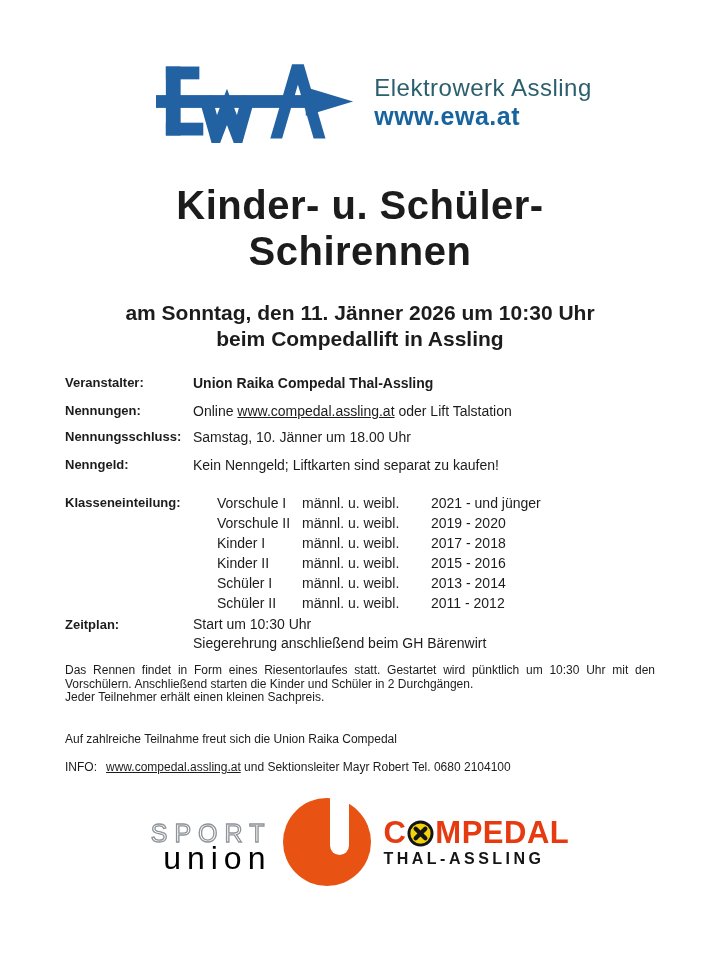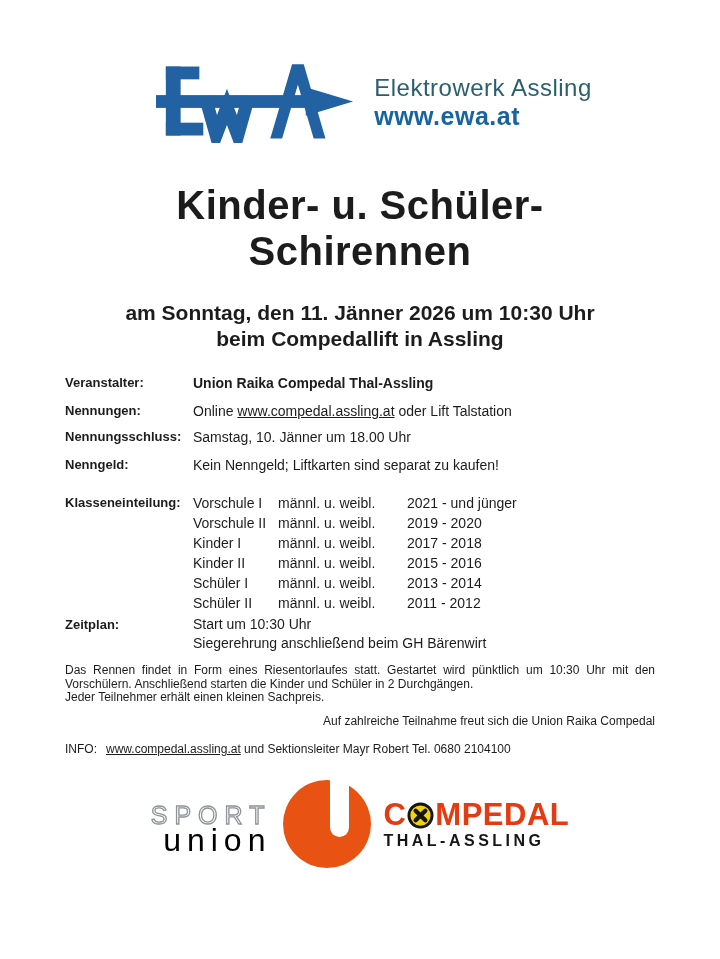--- a/index.html
+++ b/index.html
@@ -23,30 +23,30 @@
   .title .tline { display:block; }
   .subtitle { margin-top:26px; text-align:center; font-size:21px; font-weight:bold; line-height:26px; }
   .subtitle .sline { display:block; }
 
   
   .details { margin:21px 65px 0 65px; font-size:14px; }
   .drow { display:grid; grid-template-columns:128px 1fr; align-items:start; }
   .dlabel { font-weight:bold; font-size:13px; line-height:20px; }
   .dvalue { line-height:20px; }
   .bold { font-weight:bold; }
-  .mb8 { margin-bottom:8px; } .mb6 { margin-bottom:6px; } .mb18 { margin-bottom:18px; } .mb2 { margin-bottom:2px; }
+  .mb8 { margin-bottom:8px; } .mb6 { margin-bottom:6px; } .mb18 { margin-bottom:18px; } .mb2 { margin-bottom:2px;gap:24px; }
   .link { color:var(--link,#1c1c1c); text-decoration:underline; cursor:pointer; }
   .ktable { display:block; }
   .krow { display:grid; grid-template-columns:85px 129px auto; line-height:20px; }
   .zline { display:block; line-height:19px; }
 
   
   .para { margin:0 65px; font-size:12px; line-height:13.5px; }
   .just { text-align:justify; margin-top:11px; }
-  .thanks { margin-top:10px;text-align:right; }
+  .thanks { margin-top:28px; }
   .info { margin-top:15px; }
   .info-link { margin-left:9px; }
 
   
   .footer { margin-top:17px; display:flex; justify-content:center; align-items:center; gap:10px; }
   .sportunion { display:flex; flex-direction:column; align-items:flex-end; margin-top:14px; }
   .sport {
     font-size:25px; letter-spacing:7px; font-weight:500; line-height:24px;
     color:#ffffff; -webkit-text-stroke:1.3px var(--sport_gray,#8F9499);
     text-shadow:0 0 0 var(--sport_gray,#8F9499);

